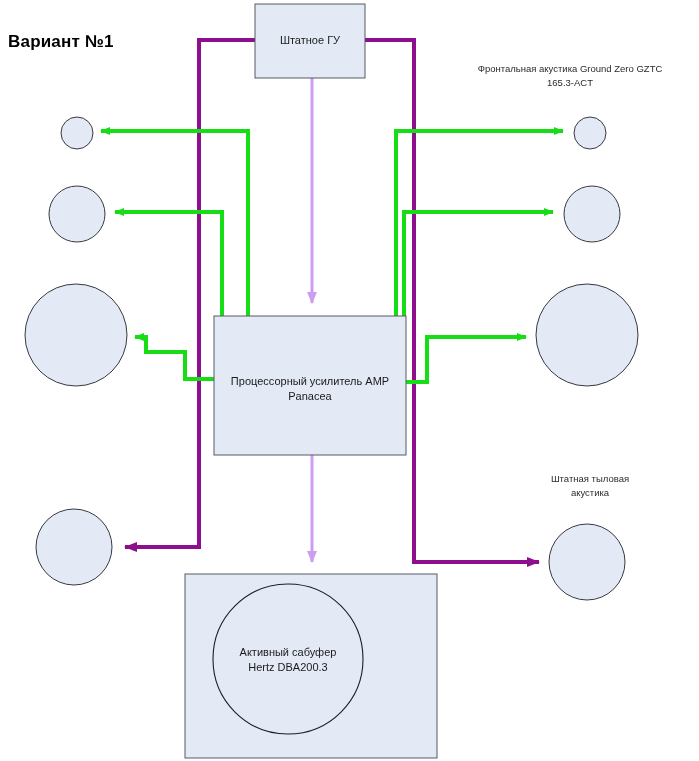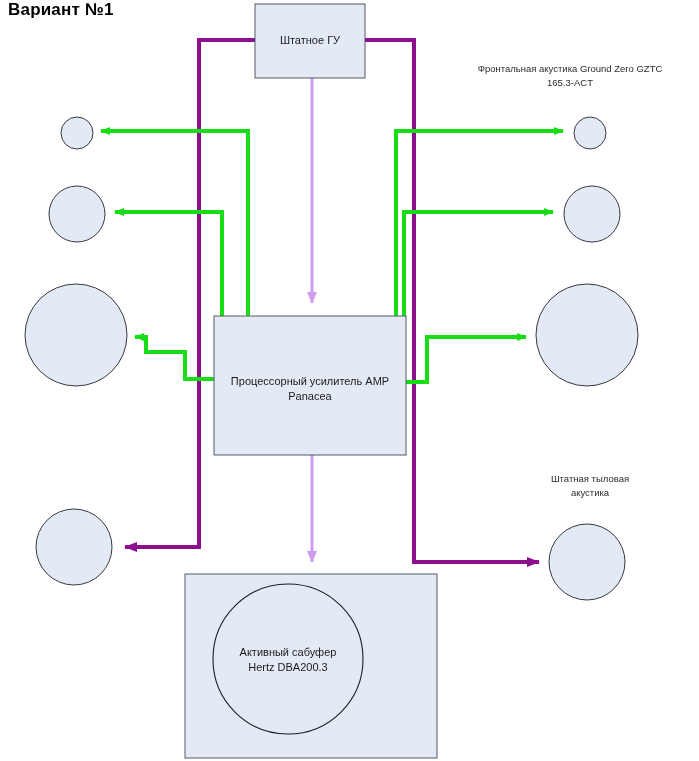--- a/index.html
+++ b/index.html
@@ -16,21 +16,21 @@
   }
   #diagram-root {
     position: absolute;
     top: 0; left: 0;
     width: 699px;
     height: 761px;
   }
   .variant-title {
     position: absolute;
     left: 8px;
-    top: 0;
+    top: 32px;
     font-size: 17px;
     font-weight: bold;
     color: #000000;
     letter-spacing: 0.2px;
     white-space: nowrap;
   }
   .node-label {
     font-size: 11px;
     fill: #1a1a1a;
     font-family: "Liberation Sans", sans-serif;

